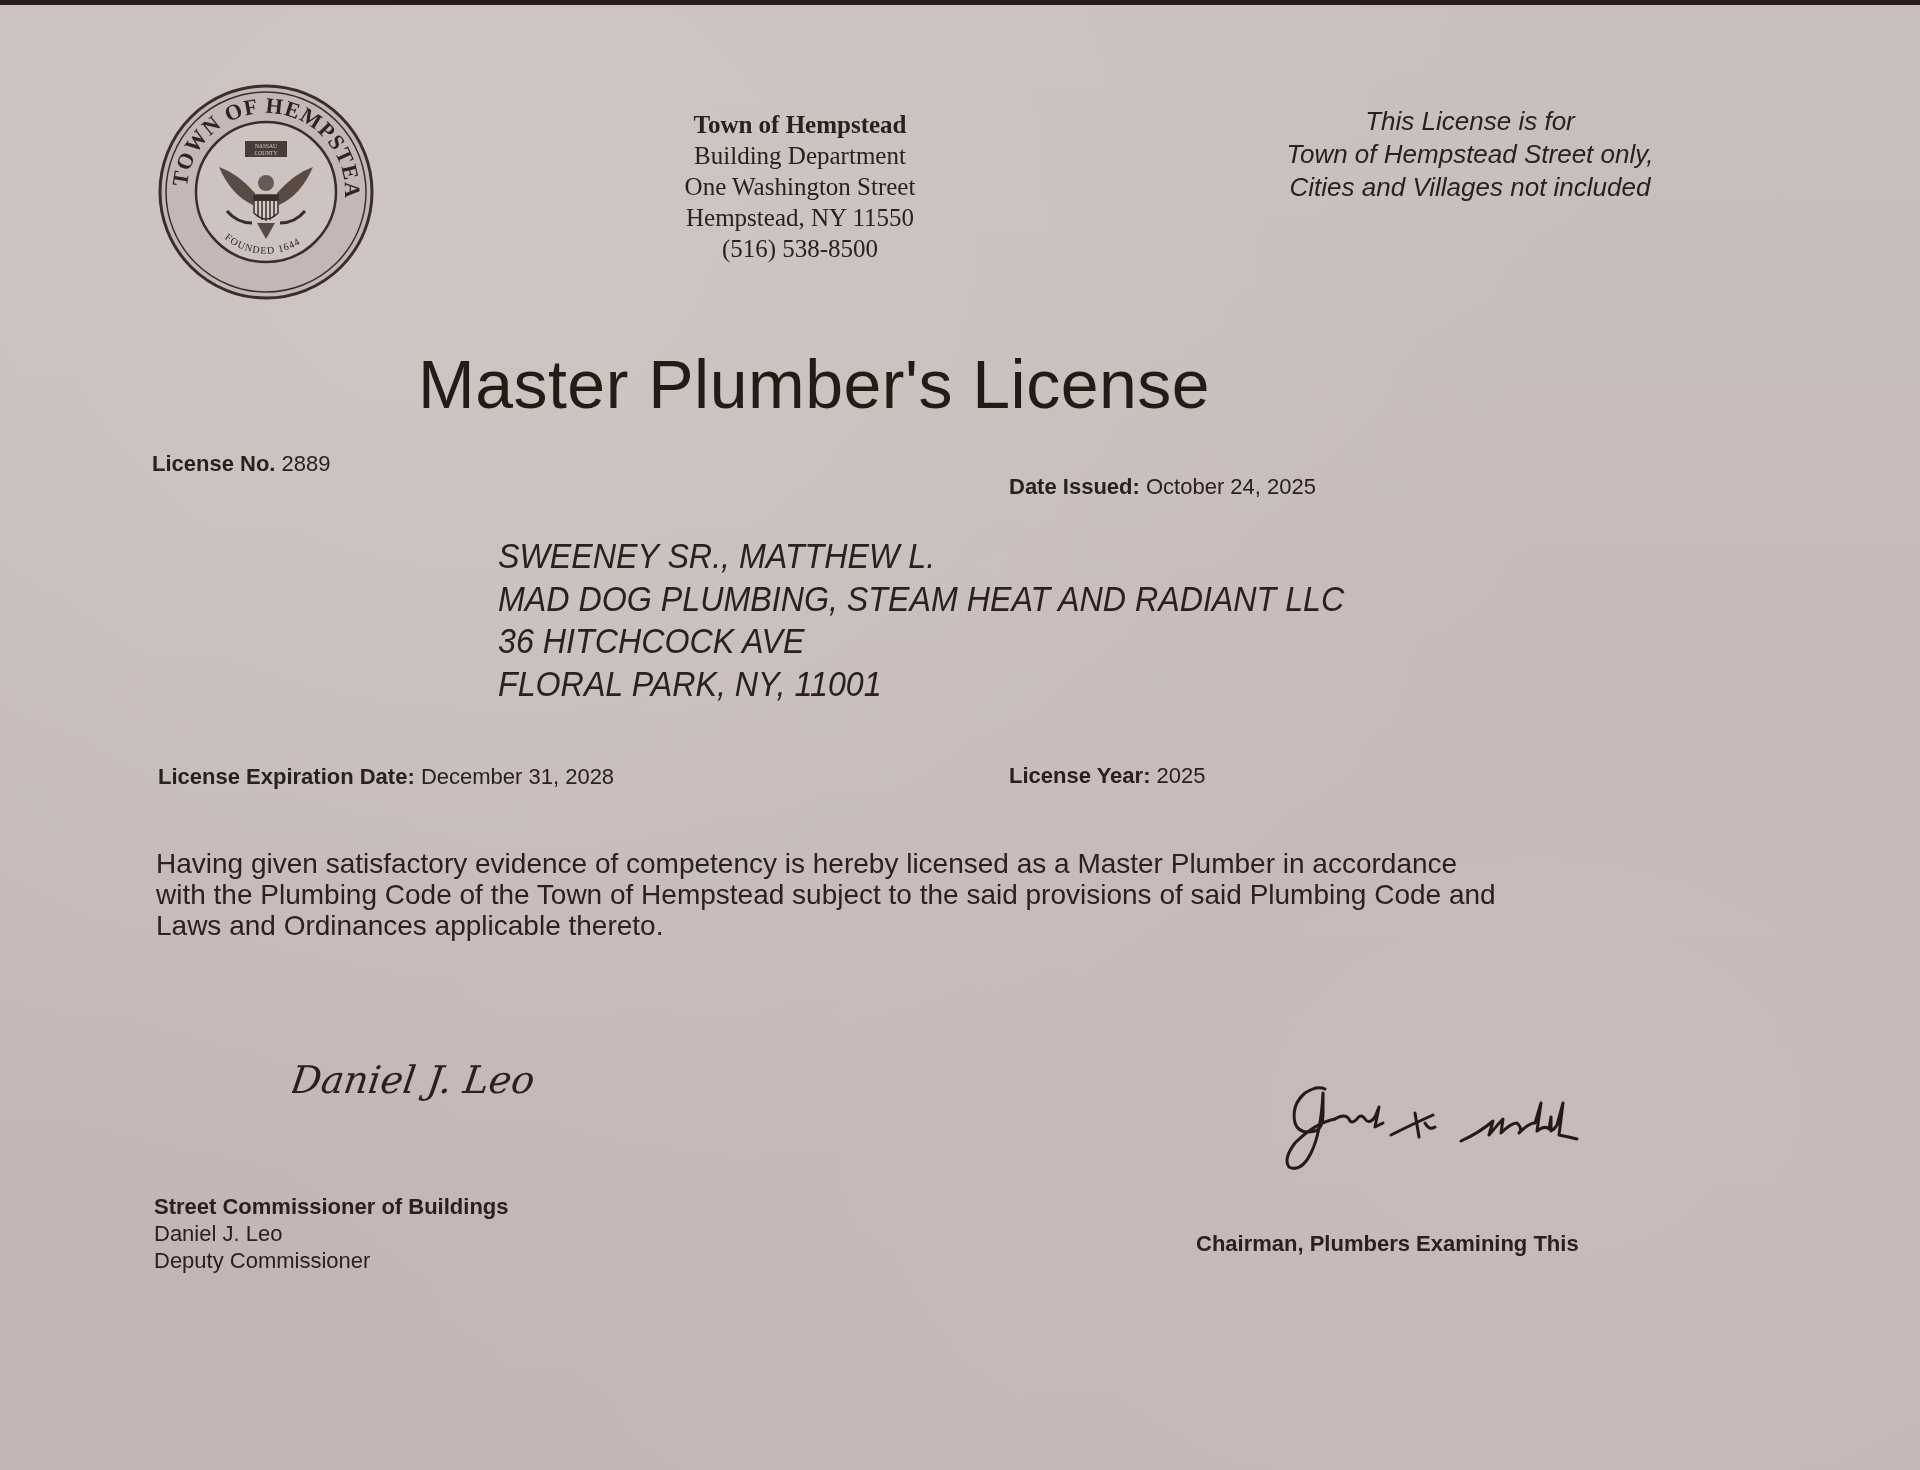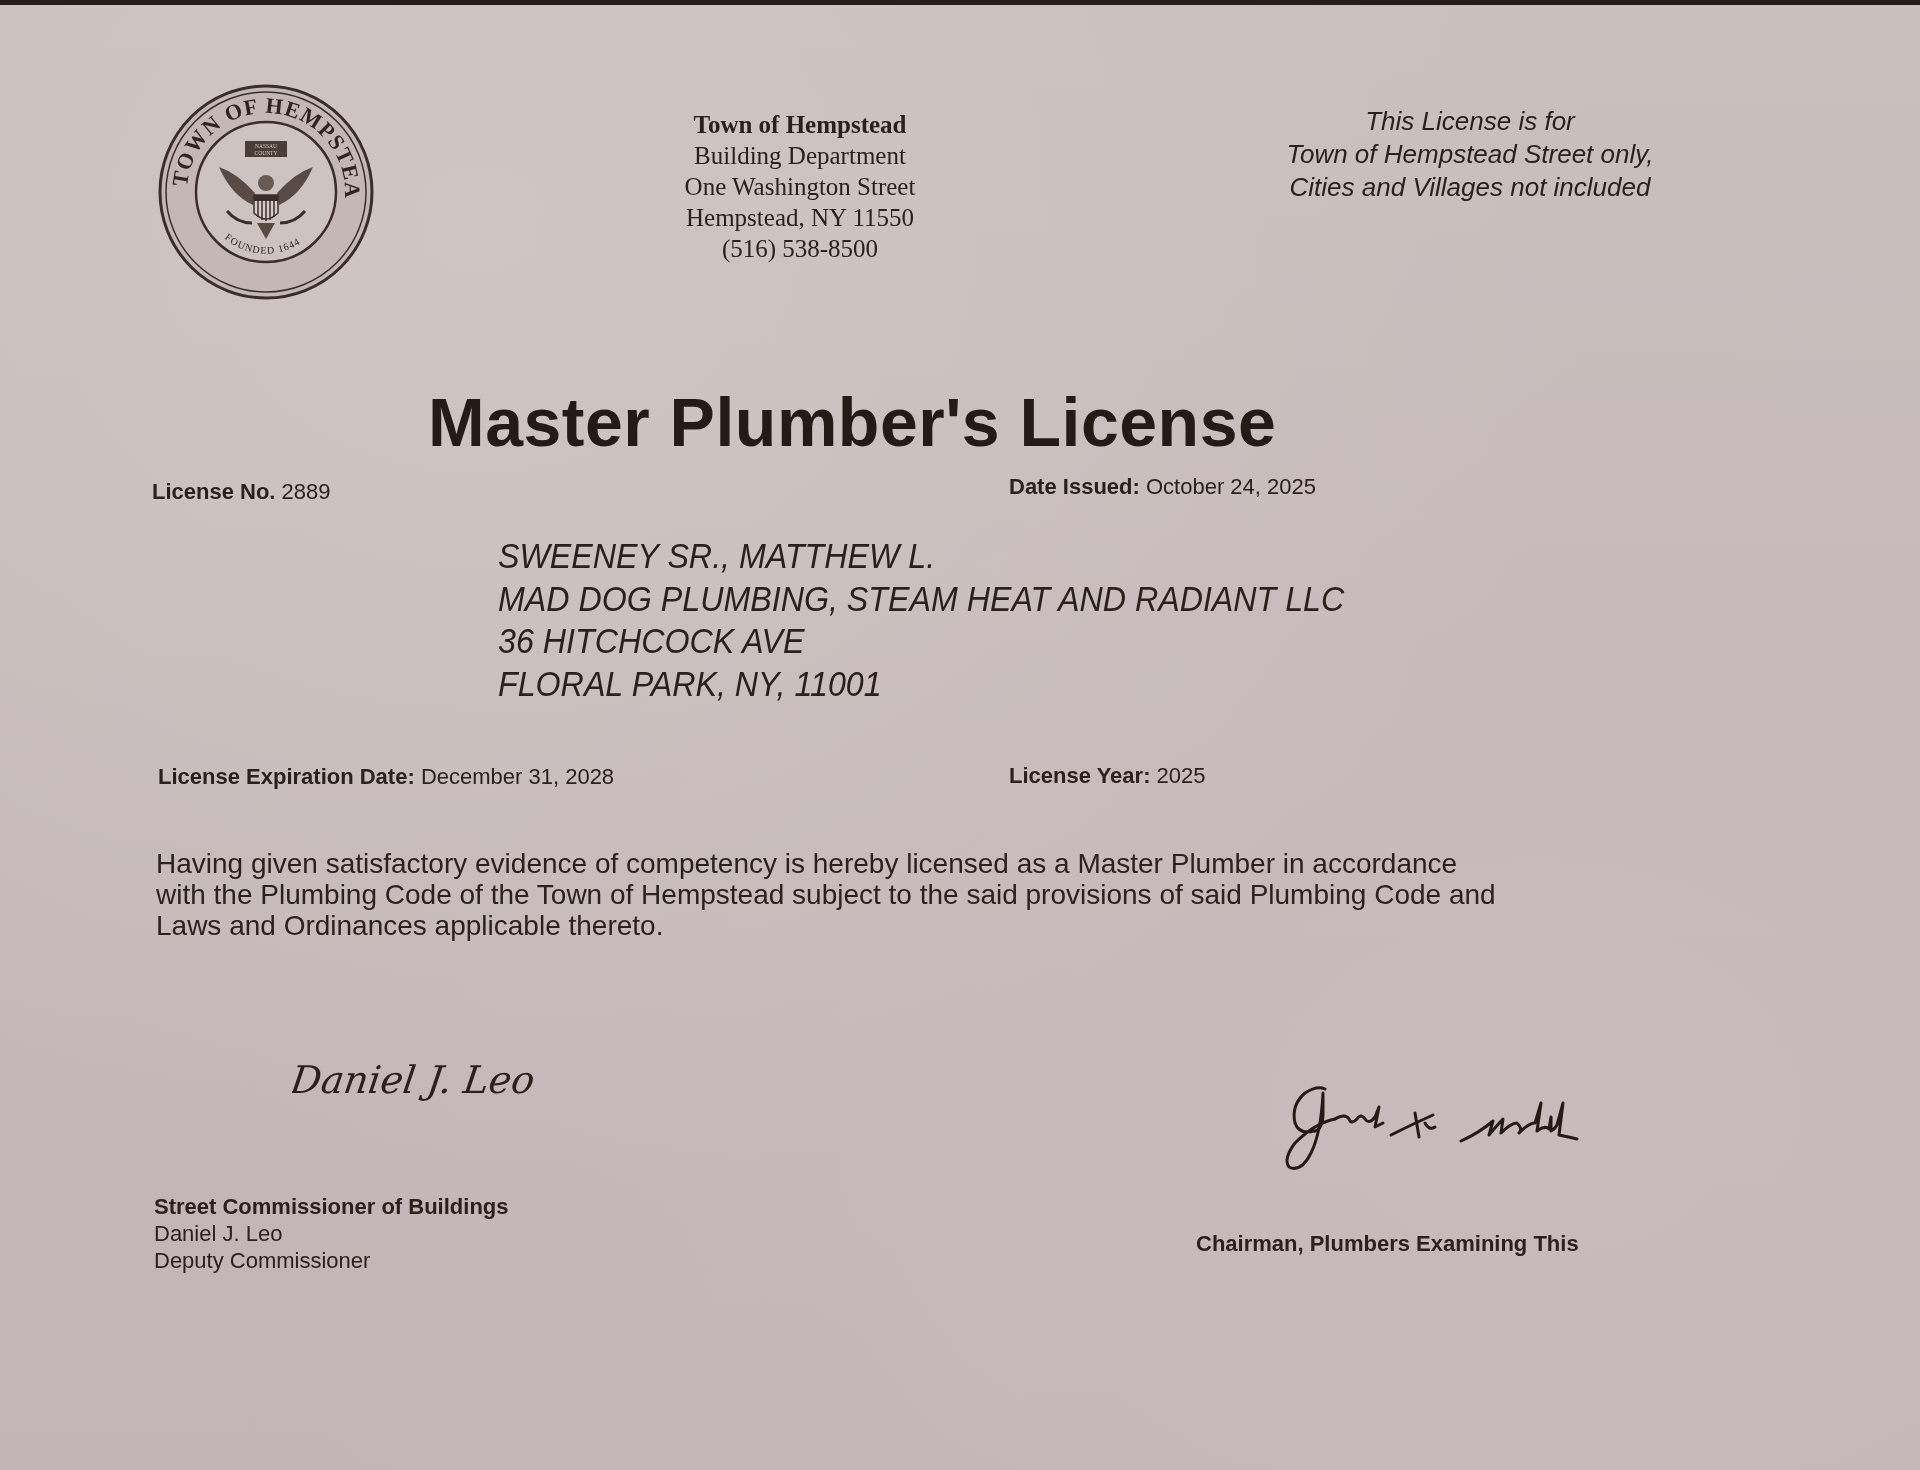--- a/index.html
+++ b/index.html
@@ -26,25 +26,25 @@
     .dept { left: 640px; top: 104px; width: 320px; text-align: center;
       font-family: "Liberation Serif", serif; color: #2a201c; line-height: 31px; font-size: 25px; }
     .dept .bold { font-weight: bold; font-size: 25px; }
 
     
     .recip { left: 1230px; top: 100px; width: 480px; text-align: center; color: #2a201c; }
     .recip .title { font-weight: bold; font-size: 34px; line-height: 42px; }
     .recip .line { font-style: italic; font-size: 26px; line-height: 33px; }
 
     
-    .main-title { left: 428px; top: 340px; font-size: 68px; font-weight: bold; color: #241b16; letter-spacing: 0.5px; margin-top: 38px; }
+    .main-title { left: 418px; top: 340px; font-size: 68px; font-weight: normal; color: #241b16; letter-spacing: 0.5px; }
 
     .field { font-size: 22px; color: #2a201c; }
     .field .lbl { font-weight: bold; }
-    .lic-no { left: 152px; top: 474px; }
+    .lic-no { left: 152px; top: 446px; }
     .issued { left: 1009px; top: 469px; }
     .expire { left: 158px; top: 759px; }
     .year { left: 1009px; top: 758px; }
 
     .addr { left: 498px; top: 530px; font-style: italic; font-size: 35px; line-height: 42.5px; color: #2a201c; transform: scaleX(0.92); transform-origin: left top; }
 
     .body-text { left: 156px; top: 843px; width: 1460px; font-weight: normal; font-size: 28px; line-height: 31px; color: #2b211d; }
 
     .sig-left { left: 292px; top: 1040px; width: 260px; height: 70px; }
     .sig-right { left: 1265px; top: 1068px; width: 350px; height: 100px; }

